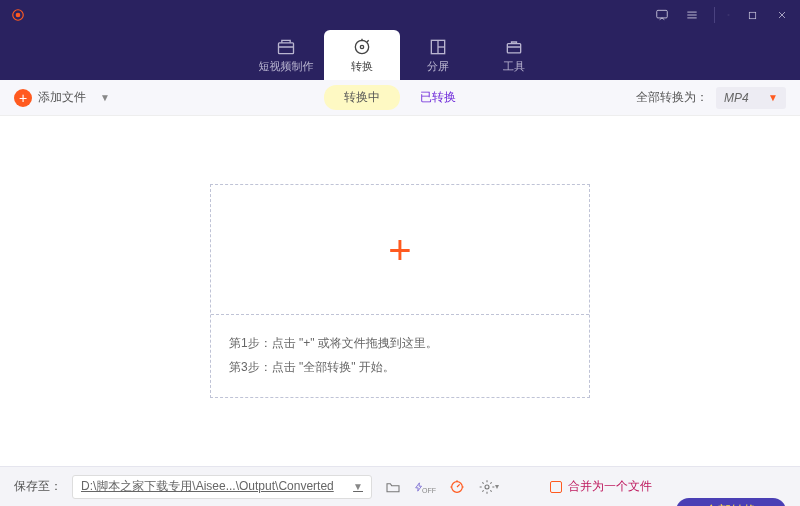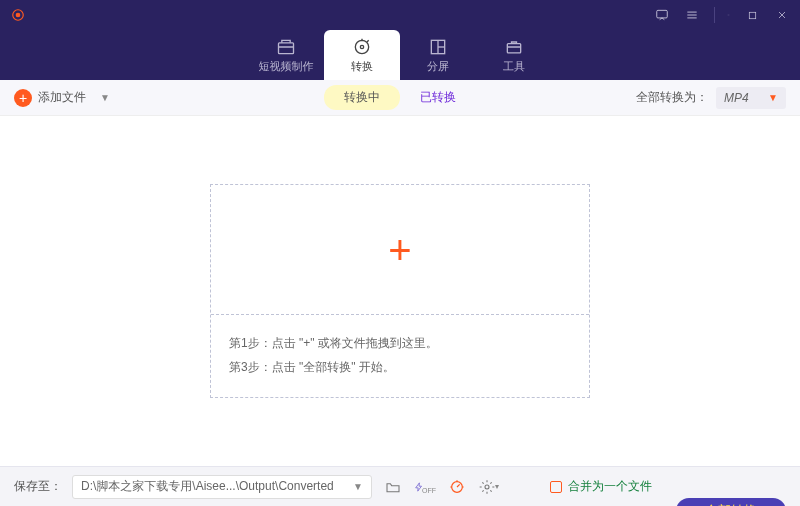--- a/index.html
+++ b/index.html
@@ -28,25 +28,25 @@
 .fmt { width:70px; height:22px; background:#edecf3; border-radius:3px; display:flex; align-items:center; padding:0 8px; justify-content:space-between; cursor:pointer; color:#666;font-style:italic;}
 .fmt .caret { color:#ff5a1f; font-size:10px;}
 
 .main { height: 350px; background:#fff; display:flex; align-items:center; justify-content:center;}
 .dropzone { width: 380px; border:1px dashed #bfc3d6; display:flex; flex-direction:column;}
 .dz-top { height: 130px; border-bottom:1px dashed #bfc3d6; display:flex; align-items:center; justify-content:center;}
 .bigplus { font-size: 40px; color:#ff5a1f; font-weight:200; line-height:1;}
 .dz-steps { padding: 16px 18px 18px 18px; font-size:12px; color:#666; line-height:2;}
 
 .bottombar { height: 40px; background:#f4f4f8; border-top:1px solid #e5e5ee; display:flex; align-items:center; padding: 0 14px; font-size:12px; color:#555; gap:10px;}
-.path { flex: 0 0 300px; height:24px; background:#fff; border:1px solid #ddd; border-radius:3px; display:flex; align-items:center; padding:0 8px; color:#666; justify-content:space-between; cursor:pointer;}
+.path { flex: 0 0 300px; height:24px; background:#fff; border:1px solid #ddd; border-radius:3px; display:flex; align-items:center; padding:0 8px; color:#666; justify-content:space-between; cursor:pointer;text-decoration:underline;}
 .ib { width:22px; height:22px; display:flex; align-items:center; justify-content:center; cursor:pointer; border-radius:3px;}
 .ib.orange { color:#ff7a2f;}
 .ib.purple { color:#6a5acd;}
-.merge { margin-left:auto; display:flex; align-items:center; gap:6px; color:#15803d; cursor:pointer;}
+.merge { margin-left:auto; display:flex; align-items:center; gap:6px; color:#be185d; cursor:pointer;}
 .checkbox { width:12px; height:12px; border:1.5px solid #ff5a1f; border-radius:2px;}
 .runbtn { margin-left:14px; width:110px; height:26px; background:#4a3fb5; color:#fde047; border-radius:13px; display:flex; align-items:center; justify-content:center; font-size:13px; cursor:pointer;margin-top:48px;}
 </style>
 </head>
 <body>
 
 <div class="titlebar">
   <span class="logo">
     <svg width="14" height="14" viewBox="0 0 24 24" fill="none" stroke="#ff5a1f" stroke-width="2">
         <circle cx="12" cy="12" r="9"></circle>

